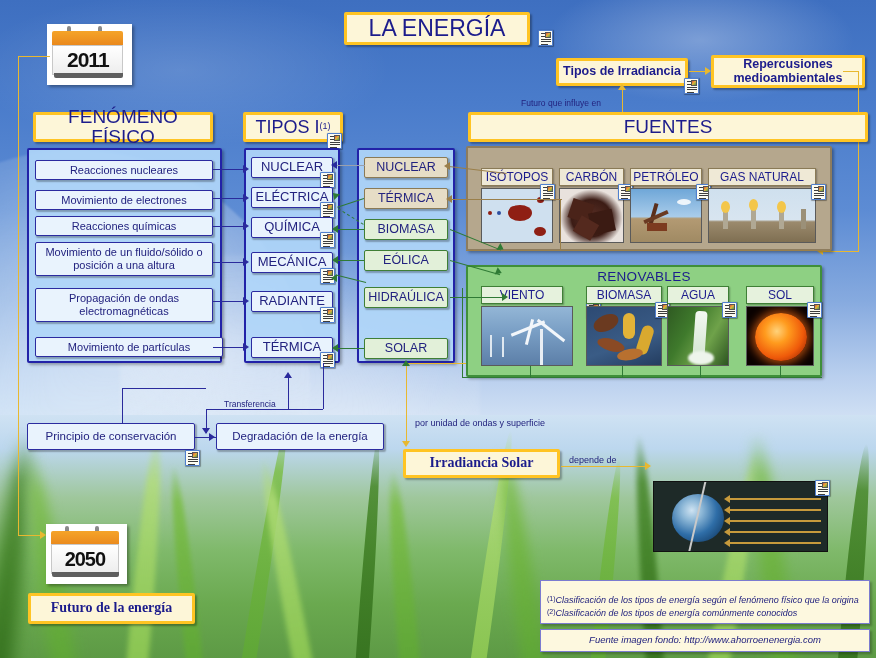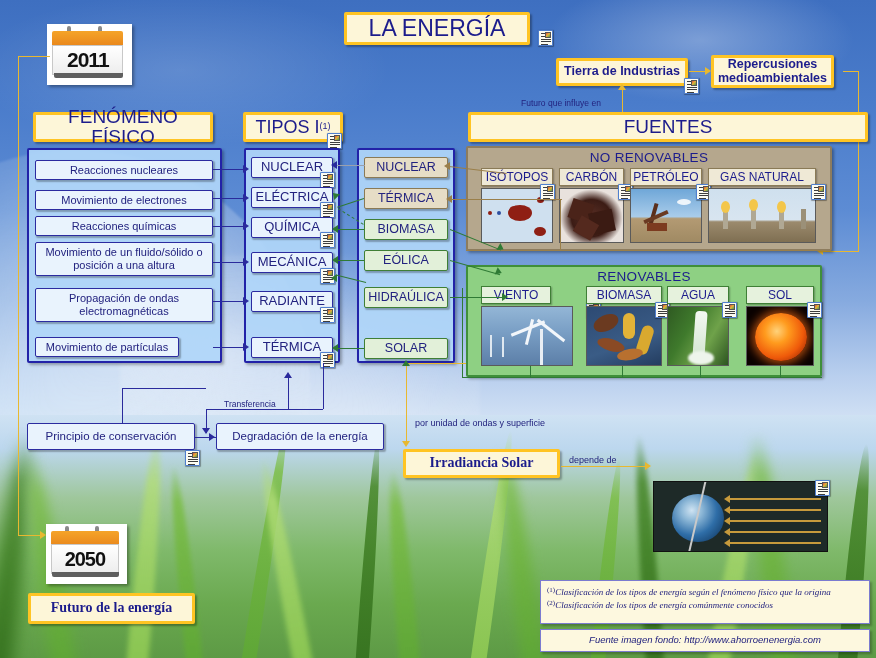--- a/index.html
+++ b/index.html
@@ -191,31 +191,31 @@
   <div class="docicon" style="left:538px; top:30px;">
     <i></i>
       <i></i>
       <i></i>
       <i></i>
       <i></i>
       <b></b>
   </div>
 
   <div class="ybox" style="left:556px; top:58px; width:132px; height:28px; font-size:12.5px; font-weight:bold;">
-    <span>Tierra de Industrias</span>
+    <span>Tipos de Irradiancia</span>
   </div>
   <div class="docicon" style="left:684px; top:78px;">
     <i></i>
       <i></i>
       <i></i>
       <i></i>
       <i></i>
       <b></b>
   </div>
-  <div class="ybox" style="left:711px; top:55px; width:123px; height:33px; font-size:12.5px; font-weight:bold; flex-direction:column;">
+  <div class="ybox" style="left:711px; top:55px; width:154px; height:33px; font-size:12.5px; font-weight:bold; flex-direction:column;">
     <span>Repercusiones</span>
     <span>medioambientales</span>
   </div>
 
   <div class="ln h gold" style="left:689px; top:71px; width:18px;"></div>
   <div class="arw r c-gold" style="left:705px; top:67px;"></div>
 
   <div class="ln v gold" style="left:622px; top:86px; height:26px;"></div>
   <div class="arw u c-gold" style="left:618px; top:84px;"></div>
   <div class="conn-label" style="left:521px; top:98px;">Futuro que influye en</div>
@@ -284,21 +284,21 @@
     </div>
   <div class="bbox" style="left:35px; top:216px; width:178px; height:20px;">
     <span>Reacciones químicas</span>
     </div>
   <div class="bbox" style="left:35px; top:242px; width:178px; height:34px; padding:0 3px;">
     <span>Movimiento de un fluido/sólido o posición a una altura</span>
     </div>
   <div class="bbox" style="left:35px; top:288px; width:178px; height:34px; padding:0 3px;">
     <span>Propagación de ondas electromagnéticas</span>
     </div>
-  <div class="bbox" style="left:35px; top:337px; width:144px; height:20px;">
+  <div class="bbox" style="left:35px; top:337px; width:188px; height:20px;">
     <span>Movimiento de partículas</span>
     </div>
 
   <div class="panel-blue" style="left:244px; top:148px; width:96px; height:215px;"></div>
   <div class="bbox" style="left:251px; top:157px; width:82px; height:21px; font-size:13px;">
     <span>NUCLEAR</span>
     </div>
   <div class="docicon" style="left:320px; top:172px;">
       <i></i>
       <i></i>
@@ -404,21 +404,20 @@
   <div class="arw l c-green" style="left:332px; top:225px;"></div>
   <div class="ln h green" style="left:338px; top:260px; width:26px;"></div>
   <div class="arw l c-green" style="left:332px; top:256px;"></div>
   <div class="ln h green" style="left:336px; top:282px; width:30px; transform:rotate(14deg); transform-origin:right center;"></div>
   <div class="arw l c-green" style="left:331px; top:274px;"></div>
   <div class="ln h green" style="left:338px; top:348px; width:26px;"></div>
   <div class="arw l c-green" style="left:332px; top:344px;"></div>
   <div class="ln dash-green" style="left:338px; top:208px; width:30px; transform:rotate(32deg); transform-origin:left center;"></div>
 
   <div class="panel-tan" style="left:466px; top:146px; width:366px; height:105px;"></div>
-  <div class="panel-title" style="left:466px; top:150px; width:366px;">NO RENOVABLES</div>
 
   <div class="src-label tan" style="left:481px; top:168px; width:72px; height:18px;">
     <span>ISÓTOPOS</span>
     </div>
   <div class="thumb" style="left:481px; top:188px; width:72px; height:55px;
        background:radial-gradient(circle at 45% 40%, #9b2418 0%, #9b2418 7%, #cfe0ef 9%), #d6e6f3;">
     <div style="position:absolute;left:26px;top:16px;width:24px;height:16px;border-radius:50%;background:#8f1f14;"></div>
     <div style="position:absolute;left:52px;top:38px;width:12px;height:9px;border-radius:50%;background:#8f1f14;"></div>
     <div style="position:absolute;left:55px;top:8px;width:7px;height:6px;border-radius:50%;background:#8f1f14;"></div>
     <div style="position:absolute;left:6px;top:22px;width:4px;height:4px;border-radius:50%;background:#8f1f14;"></div>
@@ -495,21 +494,21 @@
   <div class="ln h tan" style="left:449px; top:166px; width:58px; transform:rotate(7deg); transform-origin:left center;"></div>
   <div class="arw l c-tan" style="left:444px; top:162px;"></div>
   <div class="ln v tan" style="left:560px; top:199px; height:52px;"></div>
   <div class="ln h tan" style="left:452px; top:199px; width:110px;"></div>
   <div class="arw l c-tan" style="left:446px; top:195px;"></div>
   <div class="ln h tan" style="left:466px; top:250px; width:360px;"></div>
 
   <div class="panel-green" style="left:466px; top:265px; width:356px; height:112px;"></div>
   <div class="panel-title" style="left:466px; top:269px; width:356px;">RENOVABLES</div>
 
-  <div class="src-label grn" style="left:481px; top:286px; width:70px; height:18px;">
+  <div class="src-label grn" style="left:481px; top:286px; width:82px; height:18px;">
     <span>VIENTO</span>
     </div>
   <div class="thumb" style="left:481px; top:306px; width:92px; height:60px;
        background:linear-gradient(180deg,#93b6d6 0%, #7ba0c6 40%, #5c7fa8 100%);">
     <div style="position:absolute;left:58px;top:22px;width:3px;height:36px;background:#e9eef4;"></div>
     <div style="position:absolute;left:28px;top:20px;width:36px;height:3px;background:#f2f6fa;transform:rotate(-22deg);"></div>
     <div style="position:absolute;left:52px;top:22px;width:34px;height:3px;background:#f2f6fa;transform:rotate(38deg);"></div>
     <div style="position:absolute;left:46px;top:12px;width:3px;height:26px;background:#f2f6fa;transform:rotate(14deg);"></div>
     <div style="position:absolute;left:8px;top:28px;width:2px;height:22px;background:#dfe8f0;"></div>
     <div style="position:absolute;left:20px;top:30px;width:2px;height:20px;background:#dfe8f0;"></div>
@@ -648,21 +647,21 @@
   </div>
   <div class="docicon" style="left:815px; top:480px;">
       <i></i>
       <i></i>
       <i></i>
       <i></i>
       <i></i>
       <b></b>
     </div>
 
-  <div class="note-box" style="left:540px; top:580px; width:330px; height:44px; padding:5px 6px;font-family:Liberation Serif, serif;">
+  <div class="note-box" style="left:540px; top:580px; width:330px; height:44px; padding:13px 6px;">
     <div style="display:flex; align-items:flex-start;">
       <span style="font-size:7px; vertical-align:super; font-style:normal;">(1)</span>
       <span>Clasificación de los tipos de energía según el fenómeno físico que la origina</span>
     </div>
     <div style="display:flex; align-items:flex-start; margin-top:1px;">
       <span style="font-size:7px; vertical-align:super; font-style:normal;">(2)</span>
       <span>Clasificación de los tipos de energía comúnmente conocidos</span>
     </div>
   </div>
   <div class="note-box" style="left:540px; top:629px; width:330px; height:23px; display:flex; align-items:center; justify-content:center; font-size:9.5px;">

